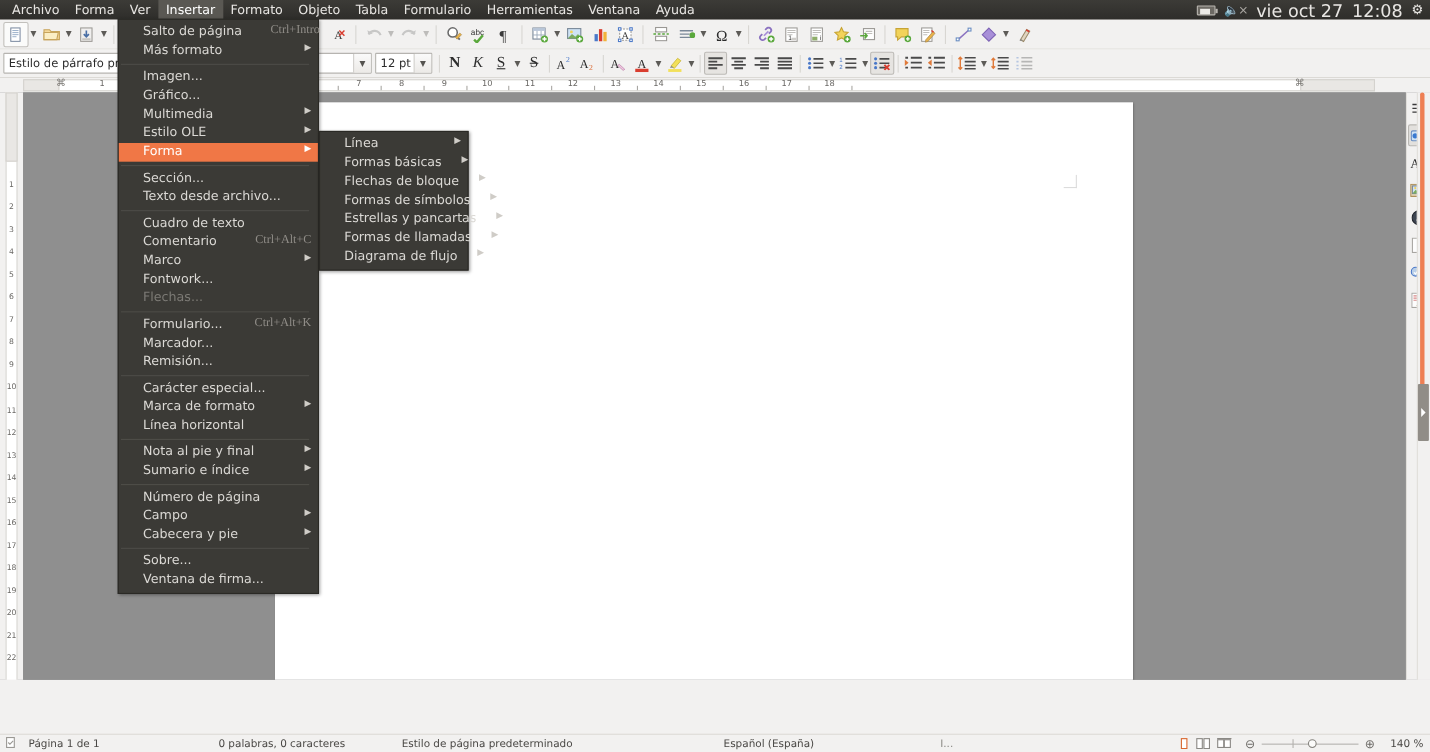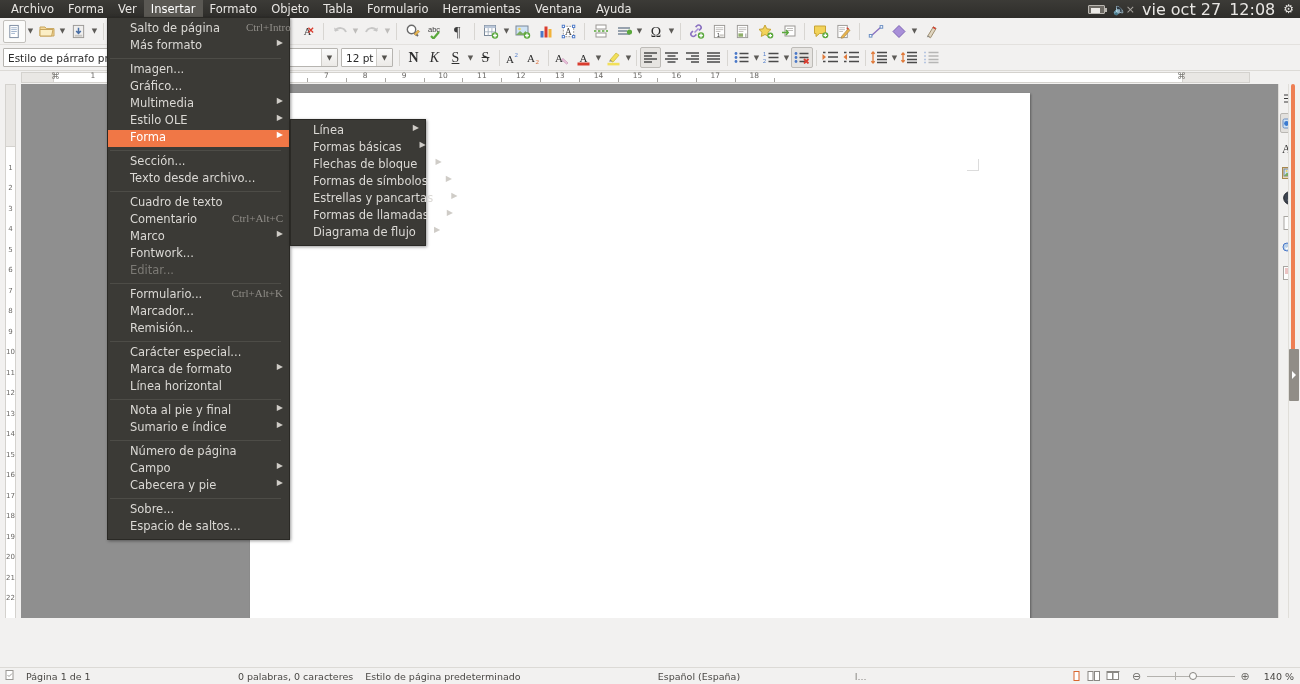--- a/index.html
+++ b/index.html
@@ -779,21 +779,21 @@
   </div>
 
   <div class="status">
     <div class="st-cell" style="padding:0 5px;">
       <svg width="10" height="10" viewBox="0 0 10 10">
           <rect x="1" y="0.5" width="7" height="9" fill="#fff" stroke="#9a9894"></rect>
           <path d="M2.5 5l1.5 1.5L7 3.5" stroke="#9a9894" stroke-width="1" fill="none"></path>
         </svg>
     </div>
     <div class="st-cell" style="width:145px;">Página 1 de 1</div>
-    <div class="st-cell" style="width:225px;text-align:right;">0 palabras, 0 caracteres</div>
+    <div class="st-cell" style="width:225px;text-align:center;">0 palabras, 0 caracteres</div>
     <div class="st-cell" style="width:320px;">Estilo de página predeterminado</div>
     <div class="st-cell" style="width:215px;">Español (España)</div>
     <div class="st-cell" style="width:130px;color:#8a8884;">I...</div>
     <div class="st-cell" style="width:105px;"></div>
     <div class="st-cell" style="display:flex;gap:5px;align-items:center;">
       <svg width="11" height="10" viewBox="0 0 11 10">
           <rect x="3" y="0.5" width="5" height="9" fill="#fff" stroke="#d9672f"></rect>
         </svg>
       <svg width="14" height="10" viewBox="0 0 14 10">
           <rect x="1" y="0.5" width="5" height="9" fill="#fff" stroke="#8a8884"></rect>
@@ -861,21 +861,21 @@
       <span class="acc">Ctrl+Alt+C</span>
     </div>
     <div class="row">
       <span class="lbl">Marco</span>
       <span class="sub">▶</span>
     </div>
     <div class="row">
       <span class="lbl">Fontwork...</span>
     </div>
     <div class="row disabled">
-      <span class="lbl">Editar...</span>
+      <span class="lbl">Flechas...</span>
     </div>
     <div class="div"></div>
     <div class="row">
       <span class="lbl">Formulario...</span>
       <span class="acc">Ctrl+Alt+K</span>
     </div>
     <div class="row">
       <span class="lbl">Marcador...</span>
     </div>
     <div class="row">
@@ -911,21 +911,21 @@
     </div>
     <div class="row">
       <span class="lbl">Cabecera y pie</span>
       <span class="sub">▶</span>
     </div>
     <div class="div"></div>
     <div class="row">
       <span class="lbl">Sobre...</span>
     </div>
     <div class="row">
-      <span class="lbl">Espacio de saltos...</span>
+      <span class="lbl">Ventana de firma...</span>
     </div>
   </div>
 
 <div class="menu" id="shape-menu">
     <div class="row">
       <span class="lbl">Línea</span>
       <span class="sub">▶</span>
     </div>
     <div class="row">
       <span class="lbl">Formas básicas</span>

